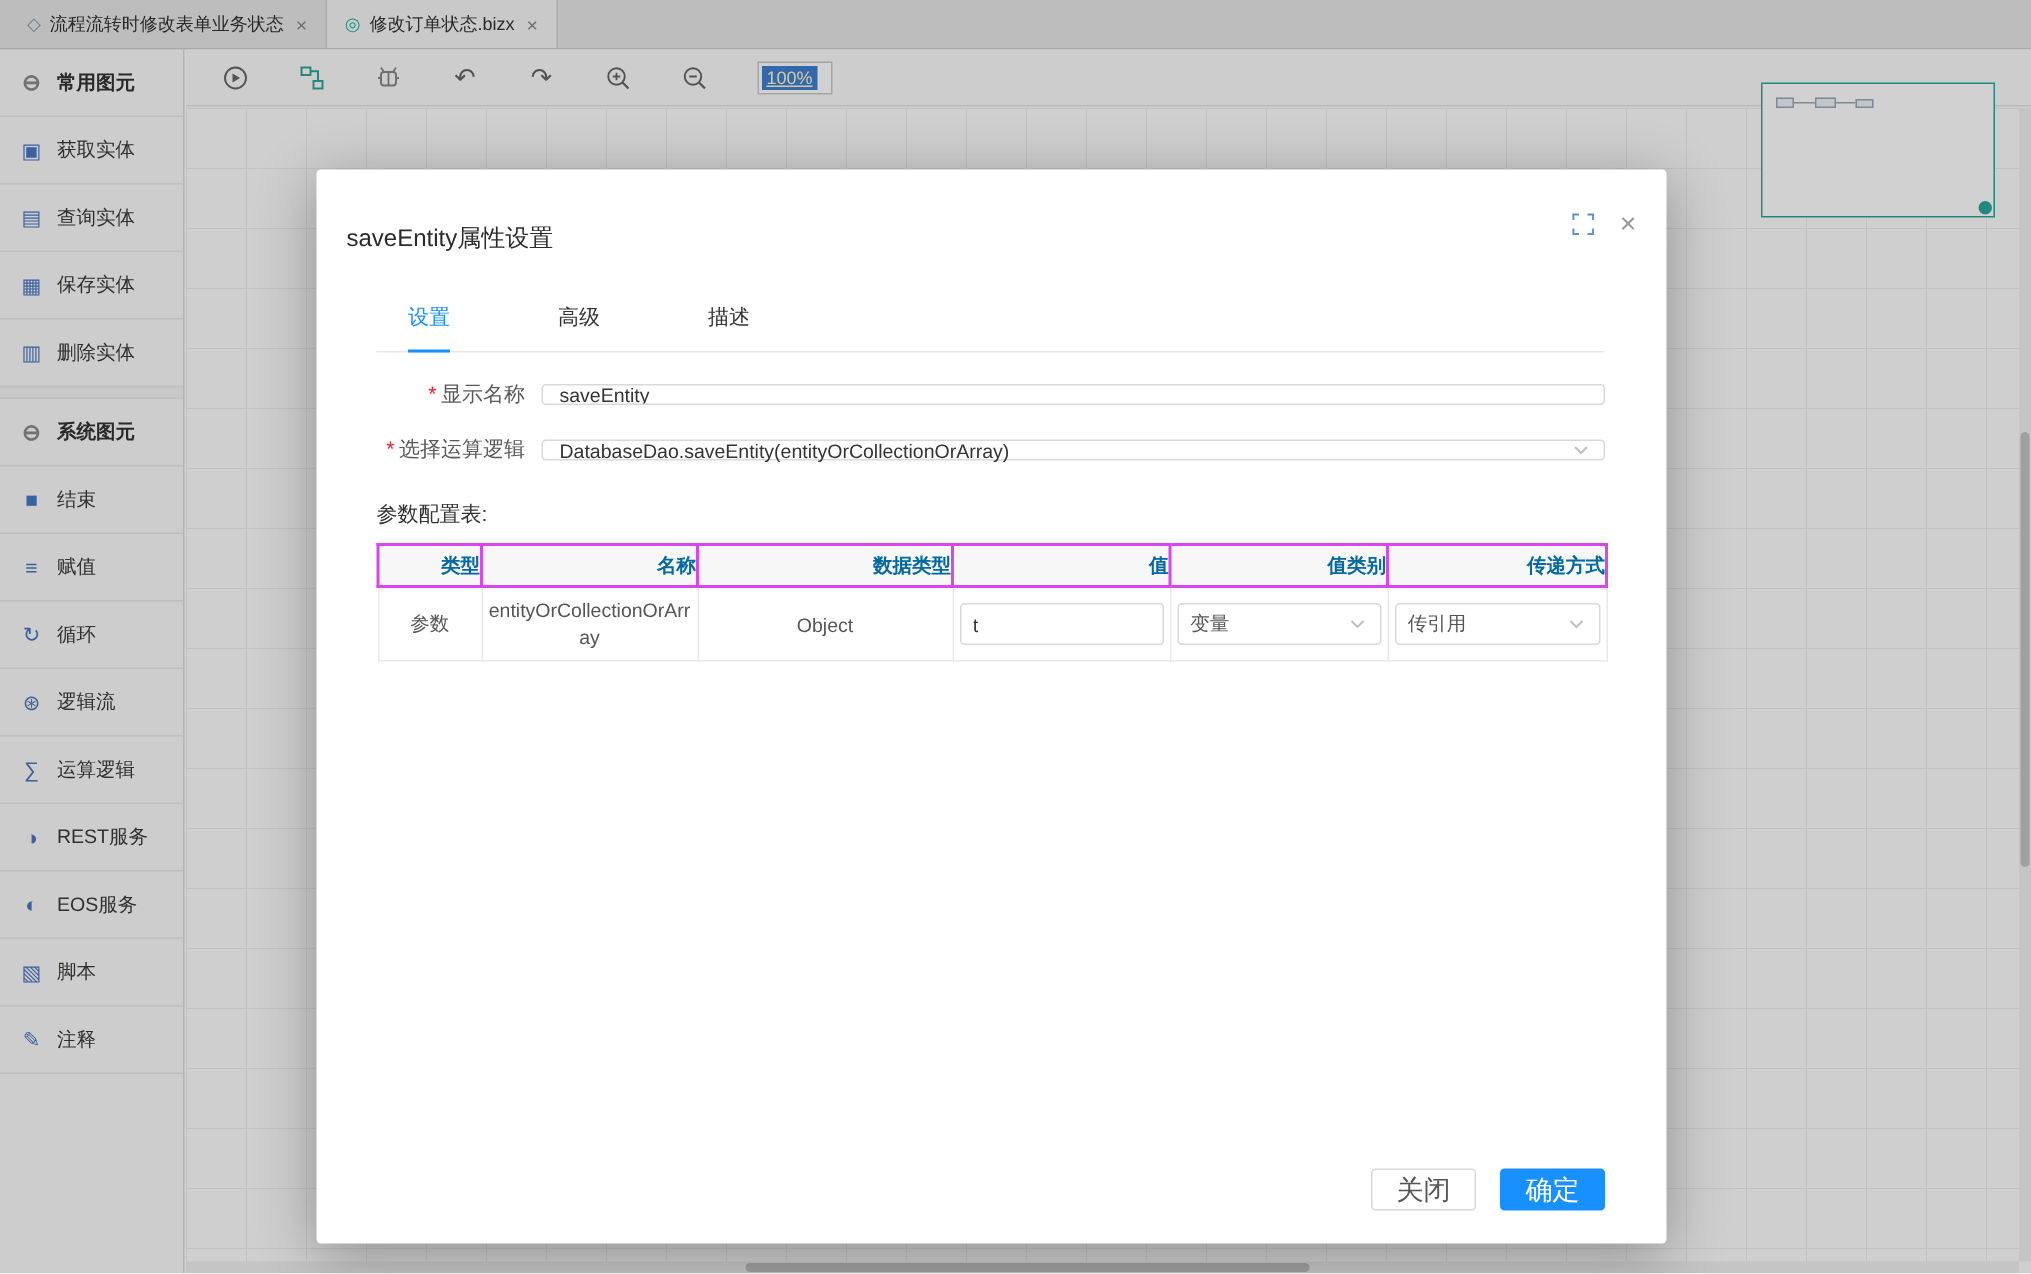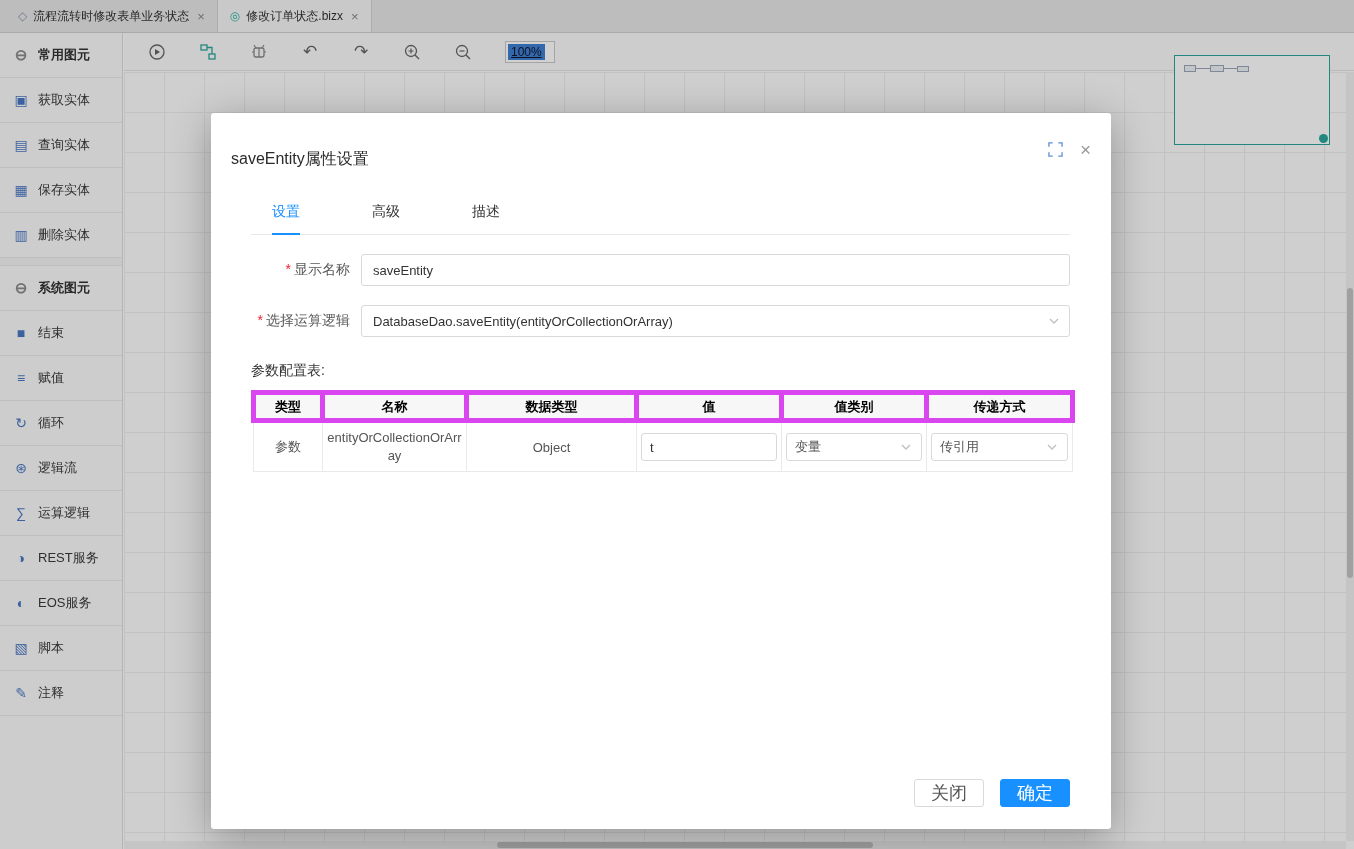--- a/index.html
+++ b/index.html
@@ -35,21 +35,21 @@
   .canvas { position:absolute; left:124px; top:33px; right:0; bottom:0; background:#fdfdfd; }
   .toolbar { position:absolute; left:0; top:0; right:0; height:38px;
     background:#fbfbfb; border-bottom:1px solid #e3e3e3;
     display:flex; align-items:center; padding-left:24px; gap:33px; }
   .tb-icon { width:18px; height:18px; display:flex; align-items:center; justify-content:center;
     font-size:17px; color:#666; }
   .tb-icon.teal { color:#2aa79b; }
   .tb-icon svg { display:block; }
   .zoom-box { width:50px; height:22px; border:1px solid #c9c9c9; background:#fff;
     display:flex; align-items:center; padding-left:2px; }
-  .zoom-text { background:#3f7fd2; color:#0f172a; font-size:12px; padding:1px 3px;text-decoration:underline; }
+  .zoom-text { background:#3f7fd2; color:#fef9c3; font-size:12px; padding:1px 3px;text-decoration:underline; }
 
   .grid { position:absolute; left:0; top:39px; right:8px; bottom:8px;
     background-image:
       linear-gradient(#ededed 1px, transparent 1px),
       linear-gradient(90deg, #ededed 1px, transparent 1px);
     background-size:40px 40px; }
 
   
   .minimap { position:absolute; top:22px; right:24px; width:156px; height:90px;
     background:#fff; border:1px solid #2aa79b; z-index:5; }
@@ -82,32 +82,32 @@
   .dlg-tabs { margin:33px 41px 0 40px; border-bottom:1px solid #e8e8e8;
     padding-left:21px; display:flex; }
   .dlg-tab { margin-right:72px; padding-bottom:12px; font-size:14px; color:#333; cursor:default; }
   .dlg-tab.active { color:#1890ff; border-bottom:2px solid #1890ff; margin-bottom:-1px; }
 
   .dlg-body { padding:0 41px 0 40px; }
   .form-row { display:flex; align-items:center; margin-top:19px; }
   .form-label { width:110px; flex:none; text-align:right; font-size:14px; color:#595959;
     padding-right:11px; white-space:nowrap; }
   .req { color:#f5222d; margin-right:3px; }
-  .form-control { flex:1; height:32px; border:1px solid #d9d9d9; border-radius:3px;
+  .form-control { flex:1; height:14px; border:1px solid #d9d9d9; border-radius:3px;
     font-size:13px; color:#333; padding:0 11px; background:#fff;
     font-family:"Liberation Sans", sans-serif; }
   input.form-control { outline:none; }
   .select { position:relative; display:flex; align-items:center; }
   .select .sel-text { overflow:hidden; white-space:nowrap; }
   .chev { position:absolute; right:9px; top:50%; margin-top:-6px; width:12px; height:12px; }
 
   .table-label { margin:25px 0 10px; font-size:14px; color:#333; }
   table.params { width:100%; border-collapse:collapse; table-layout:fixed; }
-  .params th { background:#f7f7f7; border:5px solid #d946ef; font-size:13px; color:#000000;
-    font-weight:bold; height:28px; text-align:center; }
+  .params th { background:#f7f7f7; border:2px solid #d946ef; font-size:13px; color:#0369a1;
+    font-weight:bold; height:28px; text-align:right; }
   .params td { border:1px solid #e9e9e9; font-size:13px; color:#555; text-align:center;
     padding:6px 4px; vertical-align:middle; }
   .name-cell { word-break:break-all; line-height:1.4;margin-left:48px; }
   .cell-input { width:100%; height:28px; border:1px solid #d9d9d9; border-radius:3px;
     padding:0 8px; font-size:13px; color:#333; outline:none;
     font-family:"Liberation Sans", sans-serif; }
   .cell-select { position:relative; height:28px; border:1px solid #d9d9d9; border-radius:3px;
     display:flex; align-items:center; padding:0 8px; color:#555; background:#fff;
     text-align:left; font-size:13px; }
 

